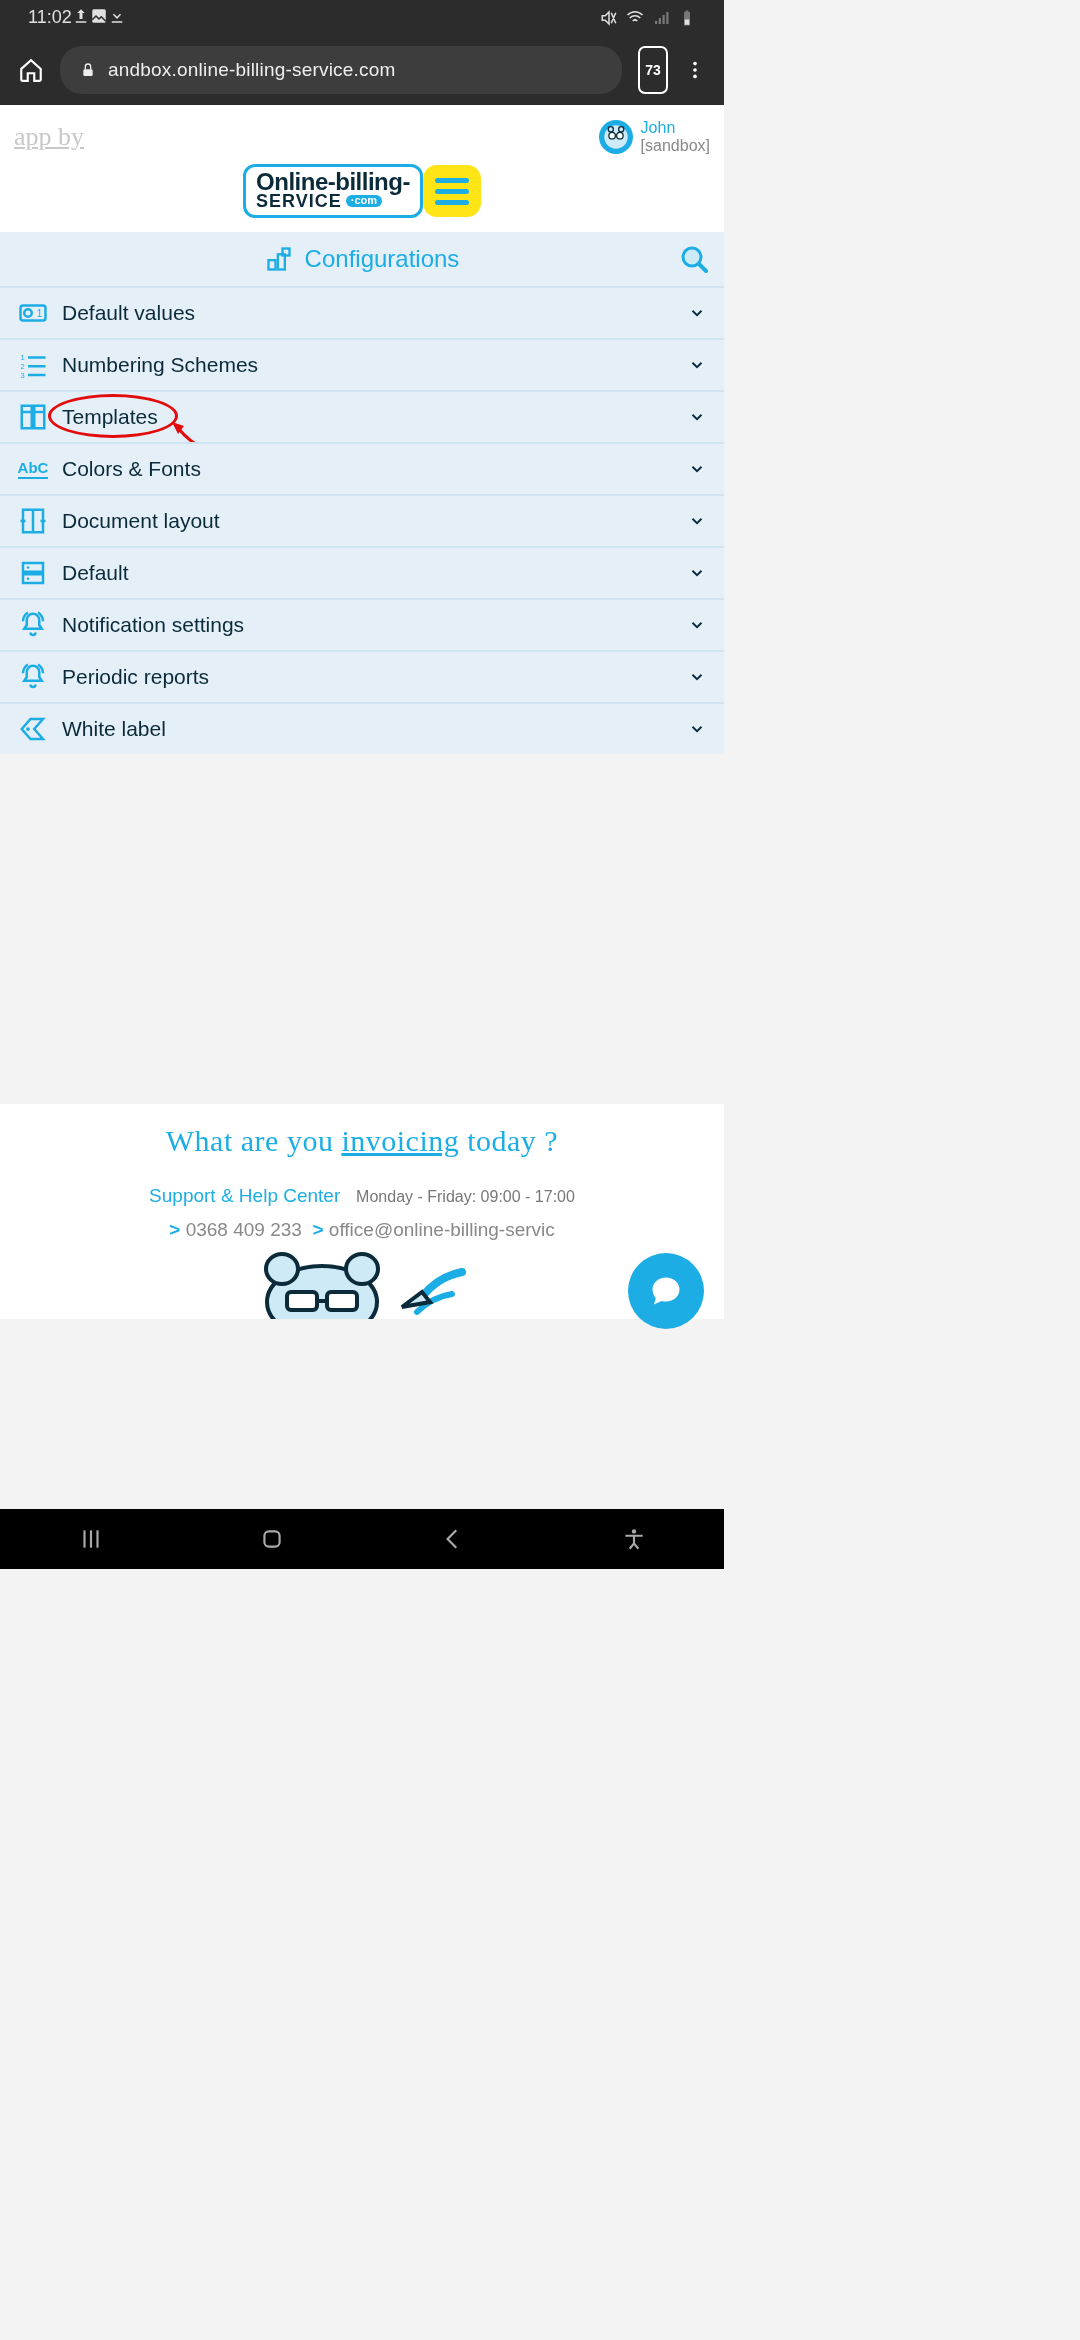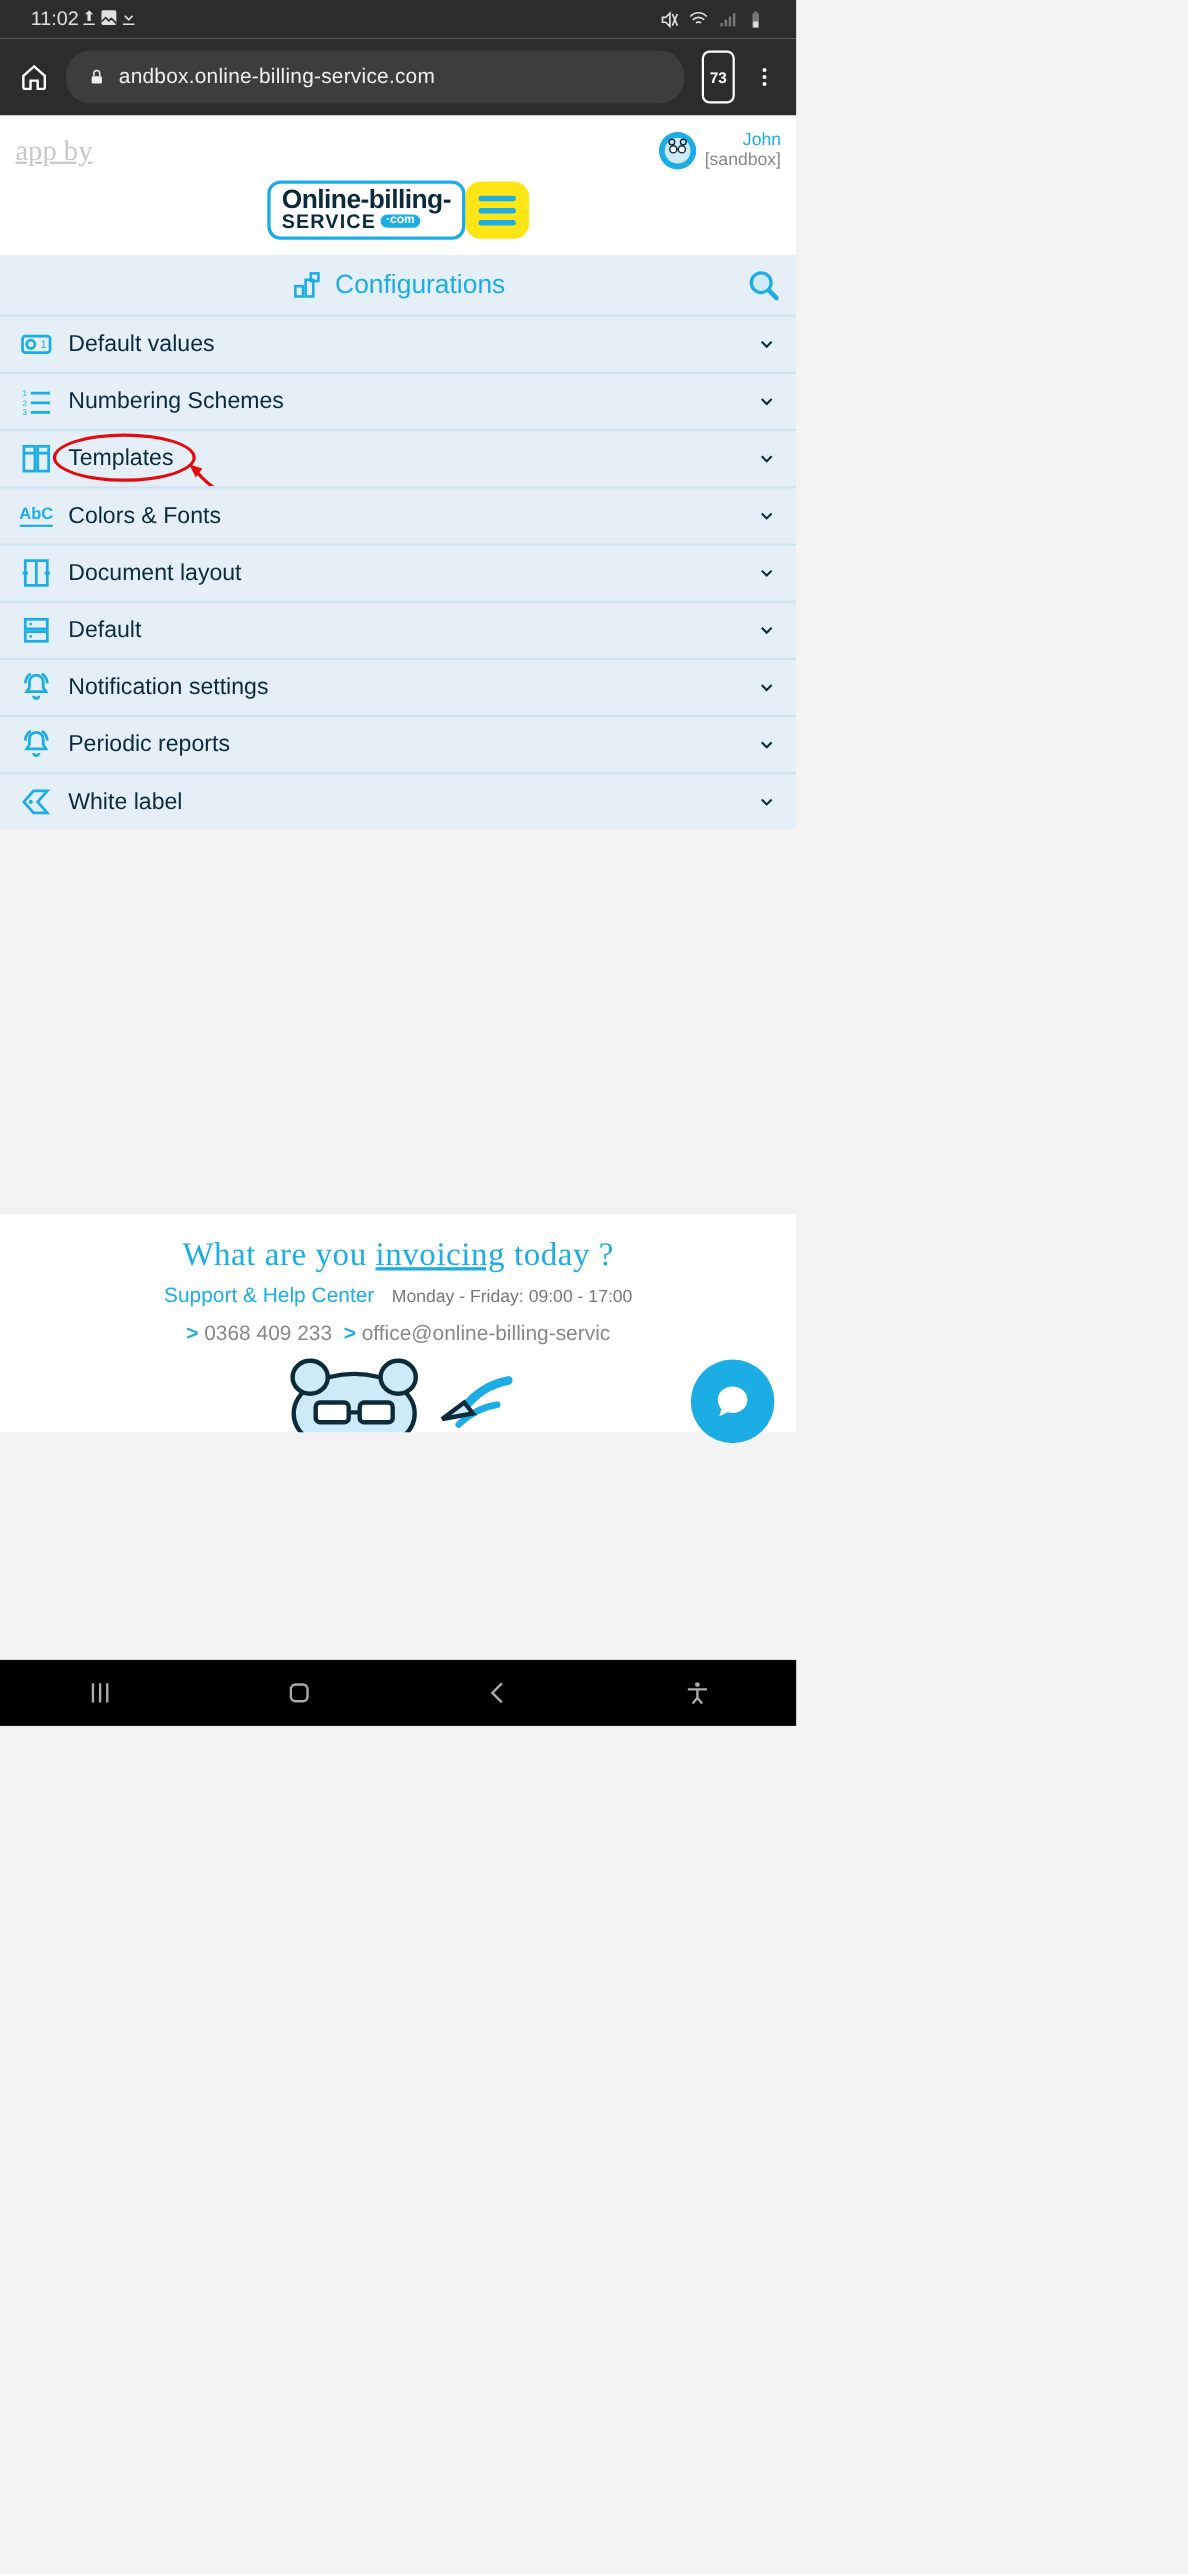--- a/index.html
+++ b/index.html
@@ -87,21 +87,21 @@
     align-items: center;
     gap: 8px;
   }
   .avatar {
     width: 34px; height: 34px;
     border-radius: 50%;
     background: #1cade4;
     display: flex; align-items: center; justify-content: center;
   }
   .avatar svg { width: 26px; height: 26px; }
-  .user-text { line-height: 1.1; font-size: 16px; text-align: right; }
+  .user-text { line-height: 1.1; font-size: 16px; }
   .user-name { color: #1cade4; }
   .user-env { color: #888; }
 
   .logo-row {
     display: flex;
     justify-content: center;
     align-items: center;
     padding: 6px 2px 8px 2px;
   }
   .logo {
@@ -238,21 +238,21 @@
     font-family: "Comic Sans MS", cursive;
     font-size: 30px;
     color: #1cade4;
     letter-spacing: 0.5px;
   }
   .tagline .inv {
     text-decoration: underline;
     text-decoration-thickness: 3px;
   }
   .support-line {
-    margin-top: 10px;
+    margin-top: 27px;
     font-size: 19px;
     color: #1cade4;
   }
   .support-line .hours { color: #777; font-size: 16px; }
   .contact-line {
     margin-top: 12px;
     font-size: 19px;
     color: #888;
   }
   .contact-line .sep { color: #1cade4; font-weight: 700; }

